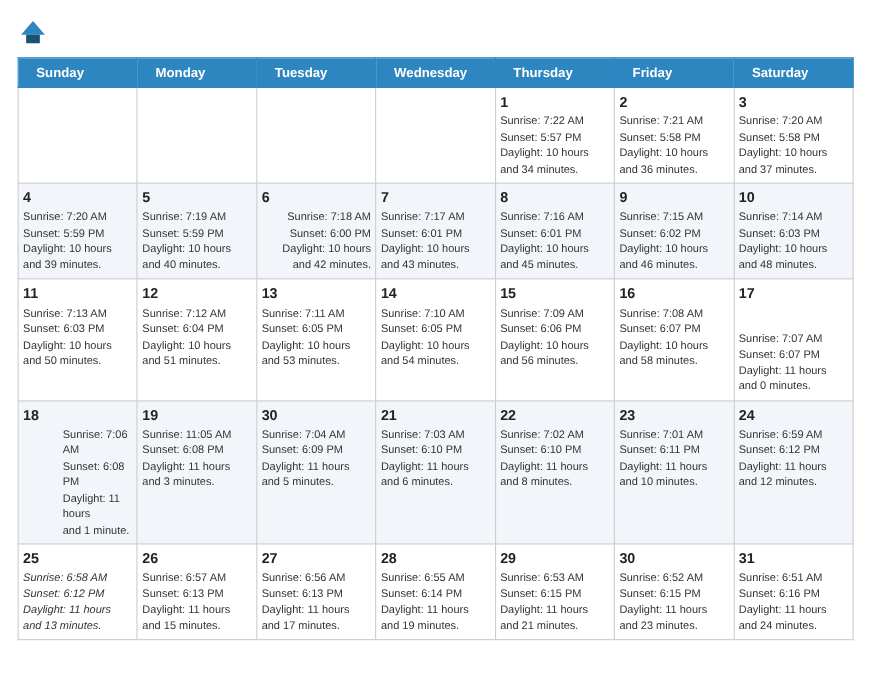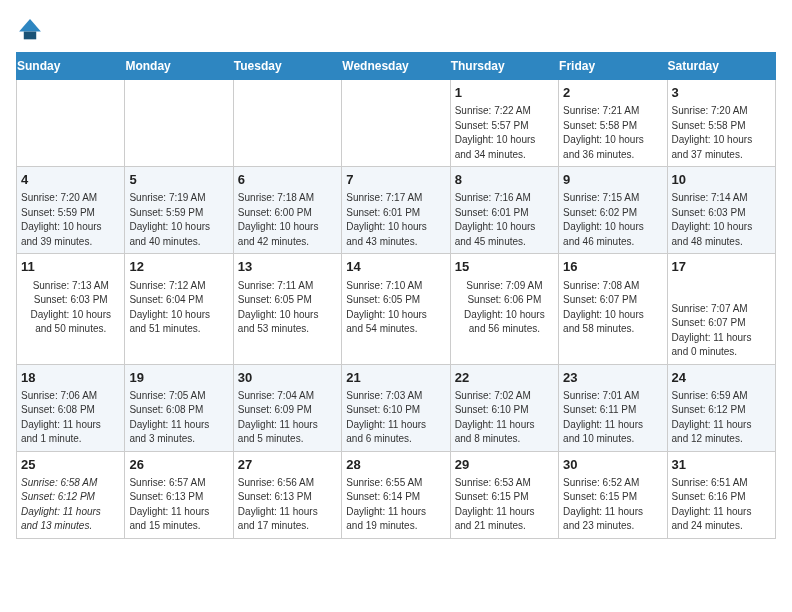--- a/index.html
+++ b/index.html
@@ -47,21 +47,21 @@
       color: #444;
     }
     table {
       width: 100%;
       border-collapse: collapse;
       font-size: 11px;
     }
     thead tr th {
       background: #2e86c1;
       color: #fff;
-      padding: 6px 0;
+      padding: 6px 16px;
       text-align: left;
       font-size: 12px;
       font-weight: bold;
       border: 1px solid #2e86c1;
     }
     tbody tr td {
       border: 1px solid #ccc;
       vertical-align: top;
       padding: 4px 4px;
       font-size: 10.5px;
@@ -161,21 +161,21 @@
         </td>
         <td>
           <span class="day-num">5</span>
           <div class="day-info" style="white-space: pre-line;">Sunrise: 7:19 AM
 Sunset: 5:59 PM
 Daylight: 10 hours
 and 40 minutes.</div>
         </td>
         <td>
           <span class="day-num">6</span>
-          <div class="day-info" style="white-space: pre-line;">Sunrise: 7:18 AM
+          <div class="day-info" style="white-space: pre-line; text-align: right;">Sunrise: 7:18 AM
 Sunset: 6:00 PM
 Daylight: 10 hours
 and 42 minutes.</div>
         </td>
         <td>
           <span class="day-num">7</span>
           <div class="day-info" style="white-space: pre-line;">Sunrise: 7:17 AM
 Sunset: 6:01 PM
 Daylight: 10 hours
 and 43 minutes.</div>
@@ -198,21 +198,21 @@
           <span class="day-num">10</span>
           <div class="day-info" style="white-space: pre-line;">Sunrise: 7:14 AM
 Sunset: 6:03 PM
 Daylight: 10 hours
 and 48 minutes.</div>
         </td>
       </tr>
       <tr>
         <td>
           <span class="day-num">11</span>
-          <div class="day-info" style="white-space: pre-line; text-align: center;">Sunrise: 7:13 AM
+          <div class="day-info" style="white-space: pre-line;">Sunrise: 7:13 AM
 Sunset: 6:03 PM
 Daylight: 10 hours
 and 50 minutes.</div>
         </td>
         <td>
           <span class="day-num">12</span>
           <div class="day-info" style="white-space: pre-line;">Sunrise: 7:12 AM
 Sunset: 6:04 PM
 Daylight: 10 hours
 and 51 minutes.</div>
@@ -226,21 +226,21 @@
         </td>
         <td>
           <span class="day-num">14</span>
           <div class="day-info" style="white-space: pre-line;">Sunrise: 7:10 AM
 Sunset: 6:05 PM
 Daylight: 10 hours
 and 54 minutes.</div>
         </td>
         <td>
           <span class="day-num">15</span>
-          <div class="day-info" style="white-space: pre-line; text-align: center;">Sunrise: 7:09 AM
+          <div class="day-info" style="white-space: pre-line;">Sunrise: 7:09 AM
 Sunset: 6:06 PM
 Daylight: 10 hours
 and 56 minutes.</div>
         </td>
         <td>
           <span class="day-num">16</span>
           <div class="day-info" style="white-space: pre-line;">Sunrise: 7:08 AM
 Sunset: 6:07 PM
 Daylight: 10 hours
 and 58 minutes.</div>
@@ -249,28 +249,28 @@
           <span class="day-num">17</span>
           <div class="day-info" style="white-space: pre-line; margin-top: 25px;">Sunrise: 7:07 AM
 Sunset: 6:07 PM
 Daylight: 11 hours
 and 0 minutes.</div>
         </td>
       </tr>
       <tr>
         <td>
           <span class="day-num">18</span>
-          <div class="day-info" style="white-space: pre-line;">Sunrise: 7:06 AM
+          <div class="day-info" style="white-space: pre-line; margin-left: 36px;">Sunrise: 7:06 AM
 Sunset: 6:08 PM
 Daylight: 11 hours
 and 1 minute.</div>
         </td>
         <td>
           <span class="day-num">19</span>
-          <div class="day-info" style="white-space: pre-line;">Sunrise: 7:05 AM
+          <div class="day-info" style="white-space: pre-line;">Sunrise: 11:05 AM
 Sunset: 6:08 PM
 Daylight: 11 hours
 and 3 minutes.</div>
         </td>
         <td>
           <span class="day-num">30</span>
           <div class="day-info" style="white-space: pre-line;">Sunrise: 7:04 AM
 Sunset: 6:09 PM
 Daylight: 11 hours
 and 5 minutes.</div>

